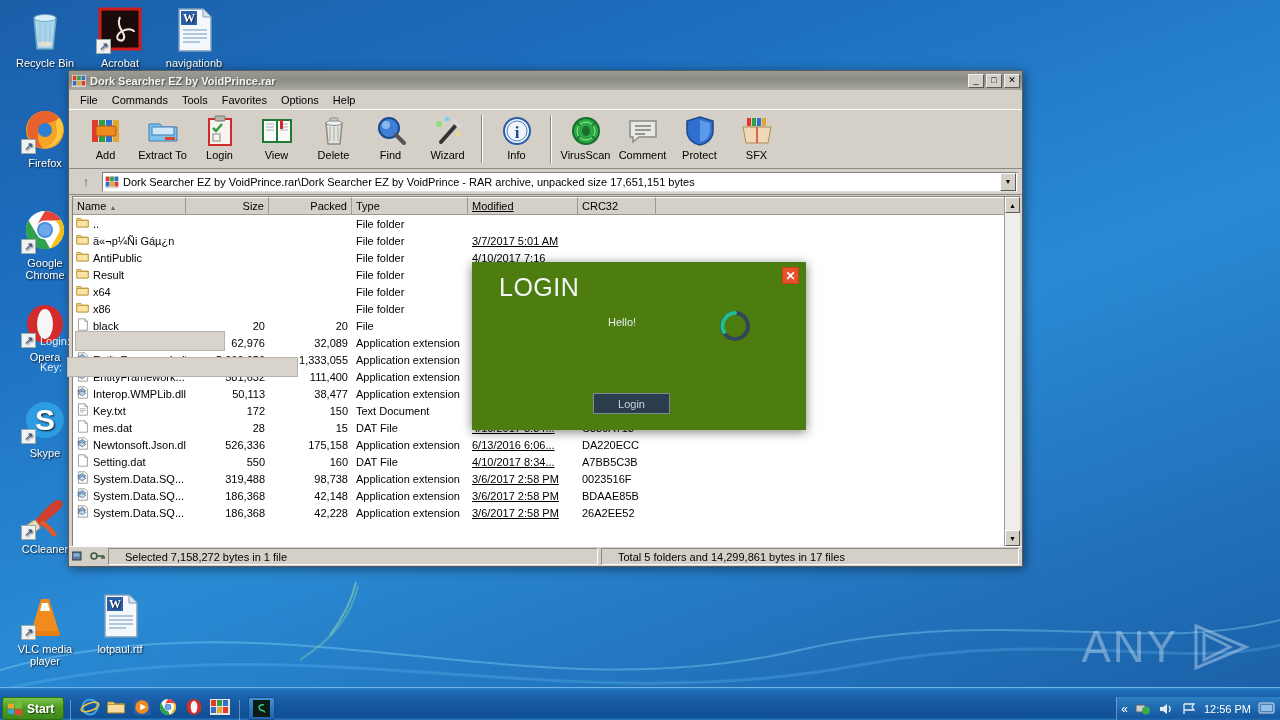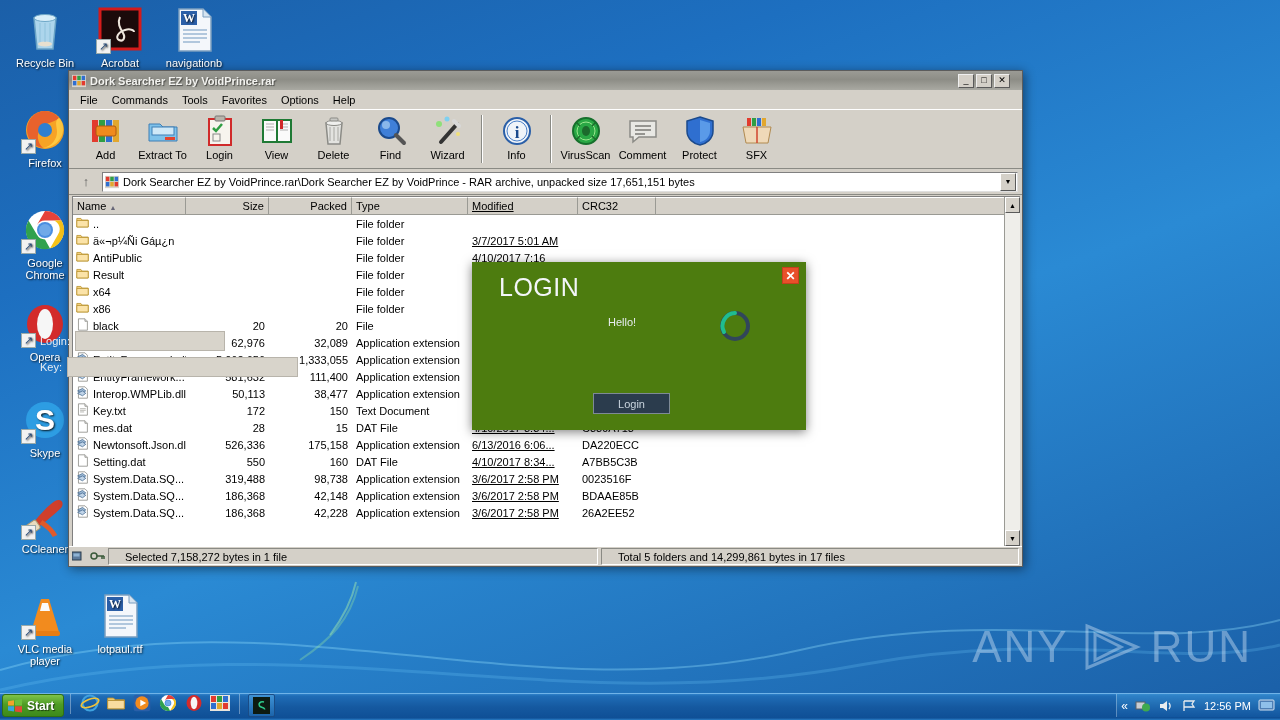--- a/index.html
+++ b/index.html
@@ -52,21 +52,21 @@
     position: absolute; left: 68px; top: 70px; width: 955px; height: 497px;
     background: #d4d0c8;
     border: 1px solid #5c5c5c;
     box-shadow: 2px 2px 10px rgba(0,0,0,.45);
     display: flex; flex-direction: column;
   }
   .titlebar {
     height: 19px;
     background: linear-gradient(to bottom, #9b9b95 0%, #8d8d86 45%, #a9a9a2 100%);
     display: flex; align-items: center;
-    padding: 0 12px 0 3px;
+    padding: 0 2px 0 3px;
     color: #f2f2ef; font-size: 11px; font-weight: bold;
     text-shadow: 1px 1px 1px rgba(0,0,0,.5);
   }
   .titlebar .tb-icon {
     width: 14px; height: 14px; margin-right: 4px; flex: none;
   }
   .titlebar .tb-title { flex: 1; white-space: nowrap; overflow: hidden; }
   .tb-btns { display: flex; gap: 2px; }
   .tb-btn {
     width: 16px; height: 14px;
@@ -212,24 +212,24 @@
   .ld-btn {
     position: absolute; left: 121px; top: 131px; width: 77px; height: 21px;
     background: #2b3c4d; border: 1px solid #7e8a96;
     color: #c9d4de; font-size: 11px;
     display: flex; align-items: center; justify-content: center;
     font-family: "Liberation Sans", sans-serif;
   }
   .spinner { position: absolute; left: 243px; top: 44px; width: 40px; height: 40px; }
   
   #taskbar {
-    position: absolute; left: 0; bottom: 0; width: 1280px; height: 27px;
+    position: absolute; left: 0; bottom: 0; width: 1280px; height: 33px;
     background: linear-gradient(to bottom, #2e81c9 0%, #1f6cb6 8%, #1559a0 50%, #0f4f96 92%, #2a7cc4 100%);
     border-top: 1px solid #6fb3e8;
-    display: flex; align-items: flex-start;
+    display: flex; align-items: flex-end;
   }
   .start-btn {
     height: 23px; margin-left: 2px; padding: 0 9px 0 4px;
     background: linear-gradient(to bottom, #7ec34a 0%, #4e9c24 45%, #3d8a1b 100%);
     border: 1px solid #2f6f14; border-radius: 3px;
     display: flex; align-items: center; gap: 4px;
     color: #fff; font-size: 12px; font-weight: bold;
     text-shadow: 1px 1px 1px rgba(0,0,0,.6);
   }
   .ql-sep { width: 1px; height: 20px; background: rgba(255,255,255,.35); margin: 0 6px; }
@@ -346,21 +346,20 @@
       <div>lotpaul.rtf</div>
     </div>
   </div>
 
 <div class="anyrun">
   <span>ANY</span>
   <svg width="66" height="50" viewBox="0 0 66 50">
     <polygon points="10,4 60,25 10,46" fill="none" stroke="rgba(215,230,248,.42)" stroke-width="3"></polygon>
     <polygon points="18,12 44,25 18,38" fill="none" stroke="rgba(215,230,248,.42)" stroke-width="3"></polygon>
   </svg>
-  <span>RUN</span>
 </div>
 
 <div id="winrar">
 
   <div class="titlebar">
     <svg class="tb-icon" viewBox="0 0 16 16">
       <rect x="0" y="1" width="16" height="14" fill="#d8d4cb"></rect>
       <rect x="1" y="2" width="4" height="5" fill="#e23b2e"></rect>
         <rect x="6" y="2" width="4" height="5" fill="#2f9e44"></rect>
         <rect x="11" y="2" width="4" height="5" fill="#2f6fd0"></rect>

